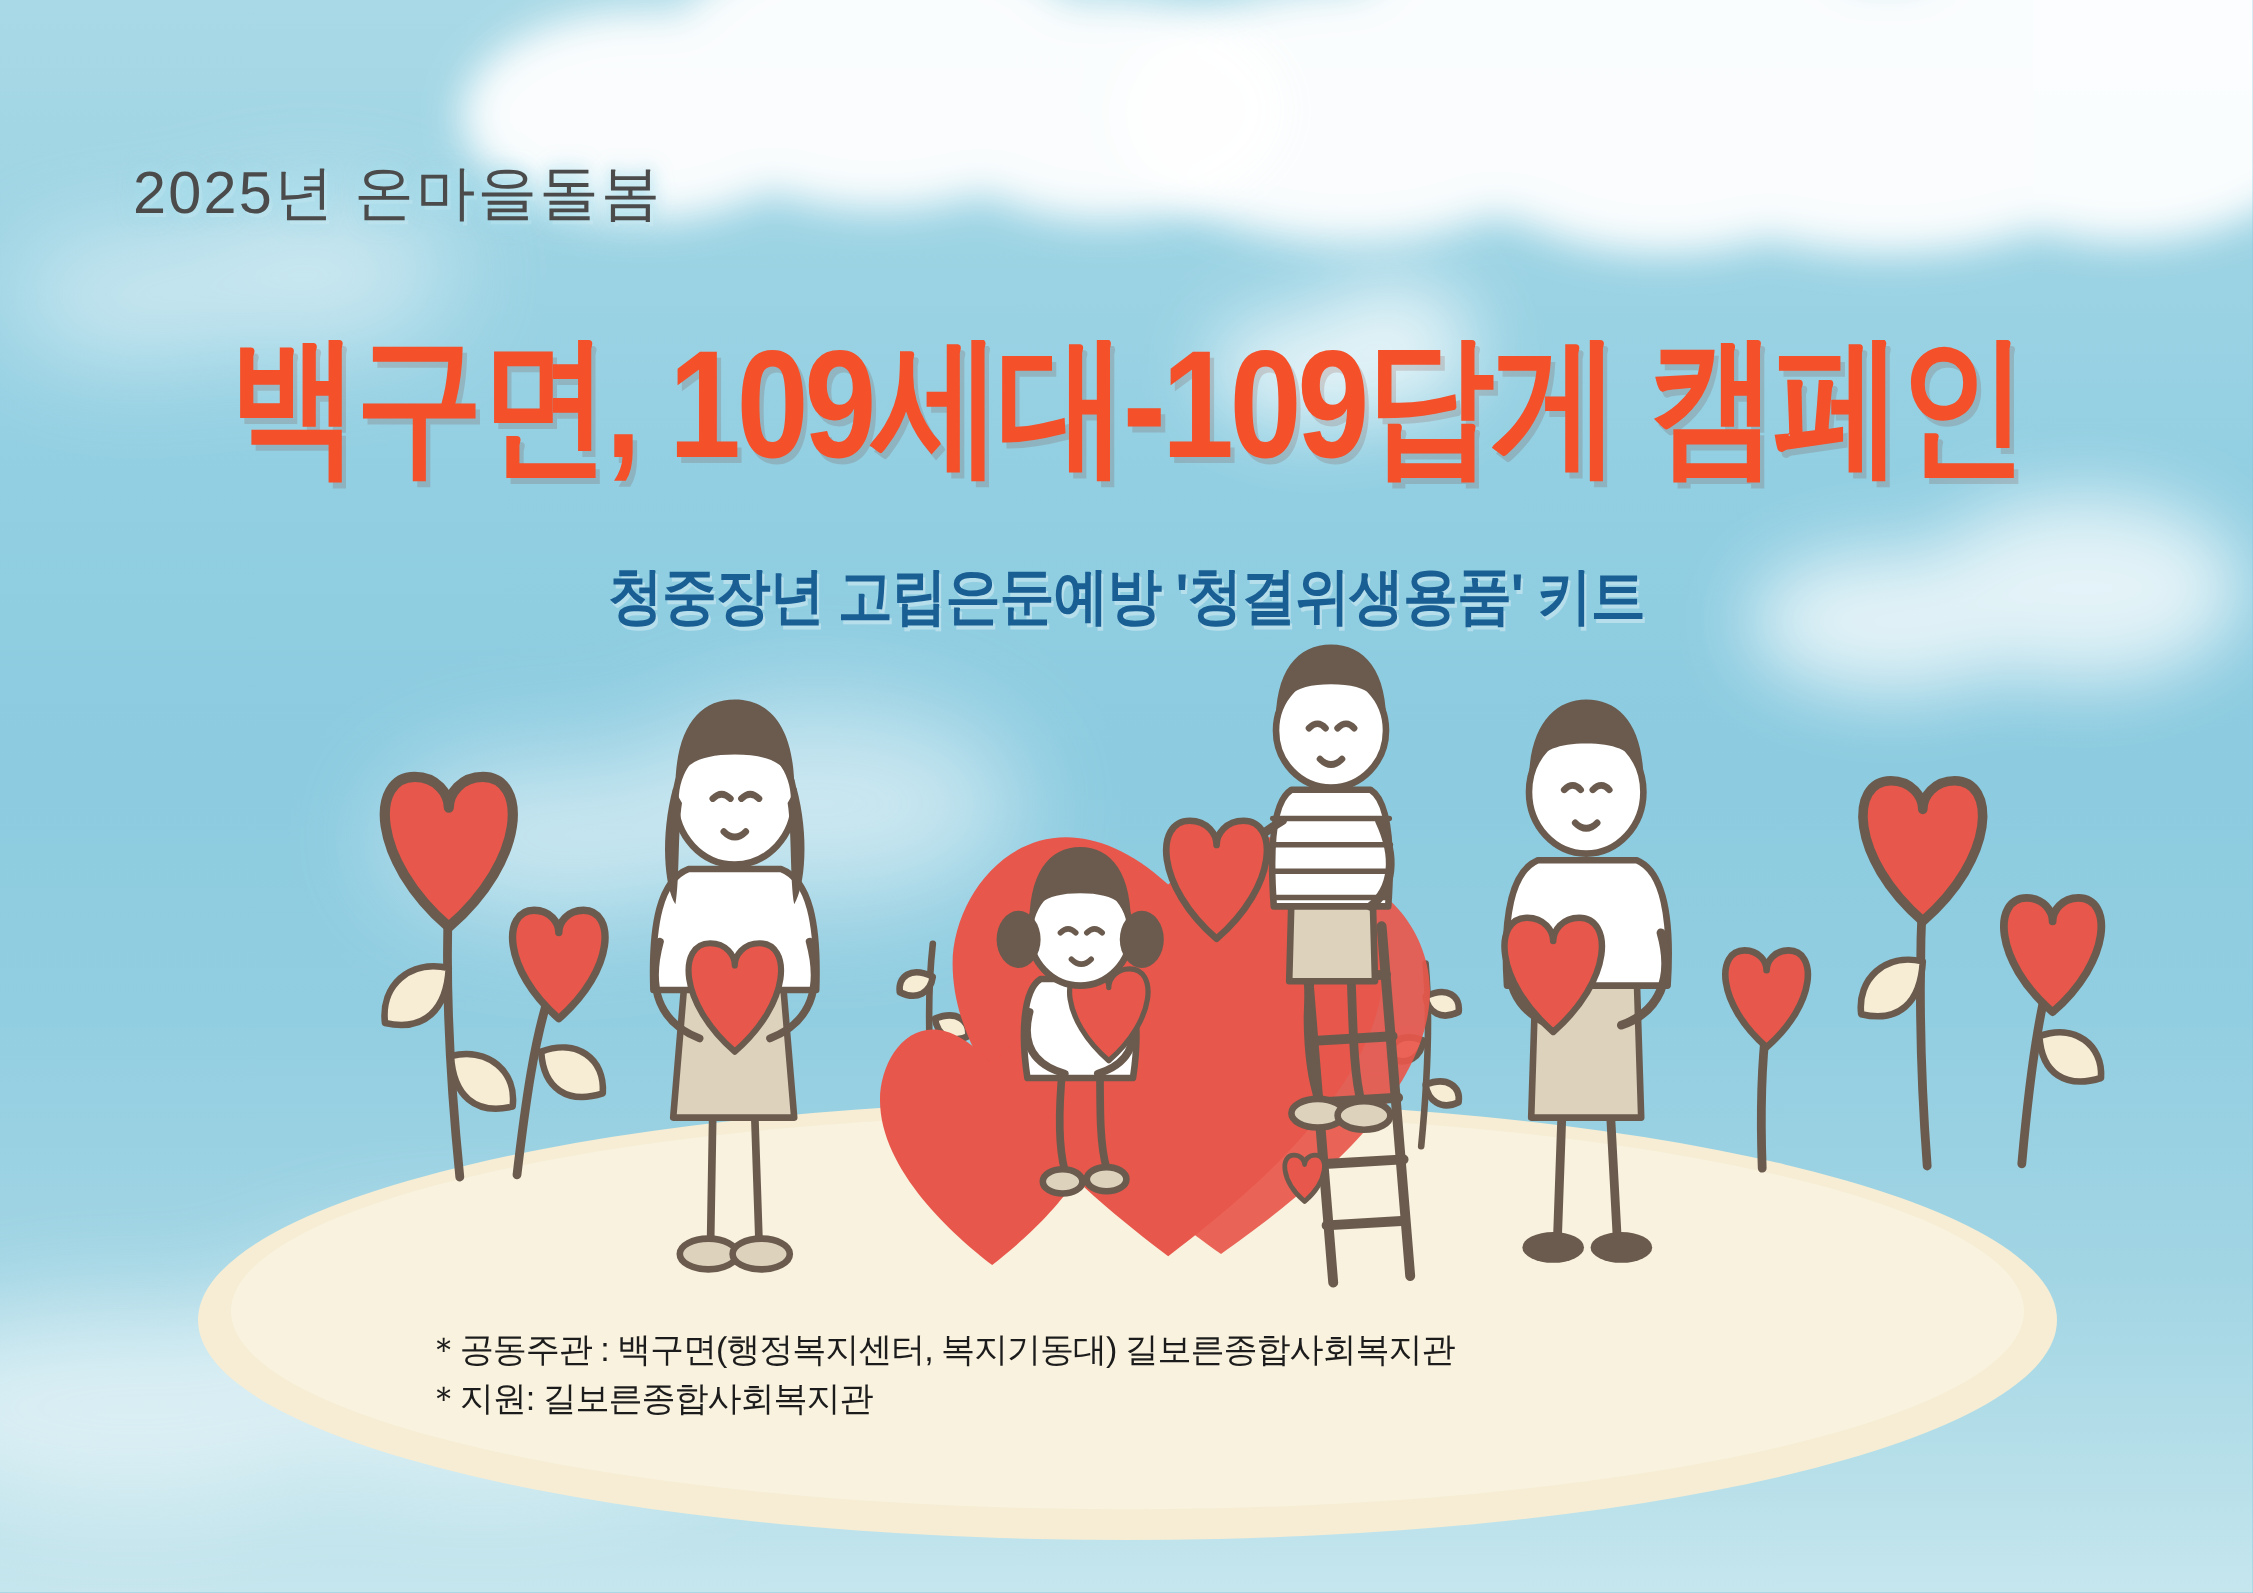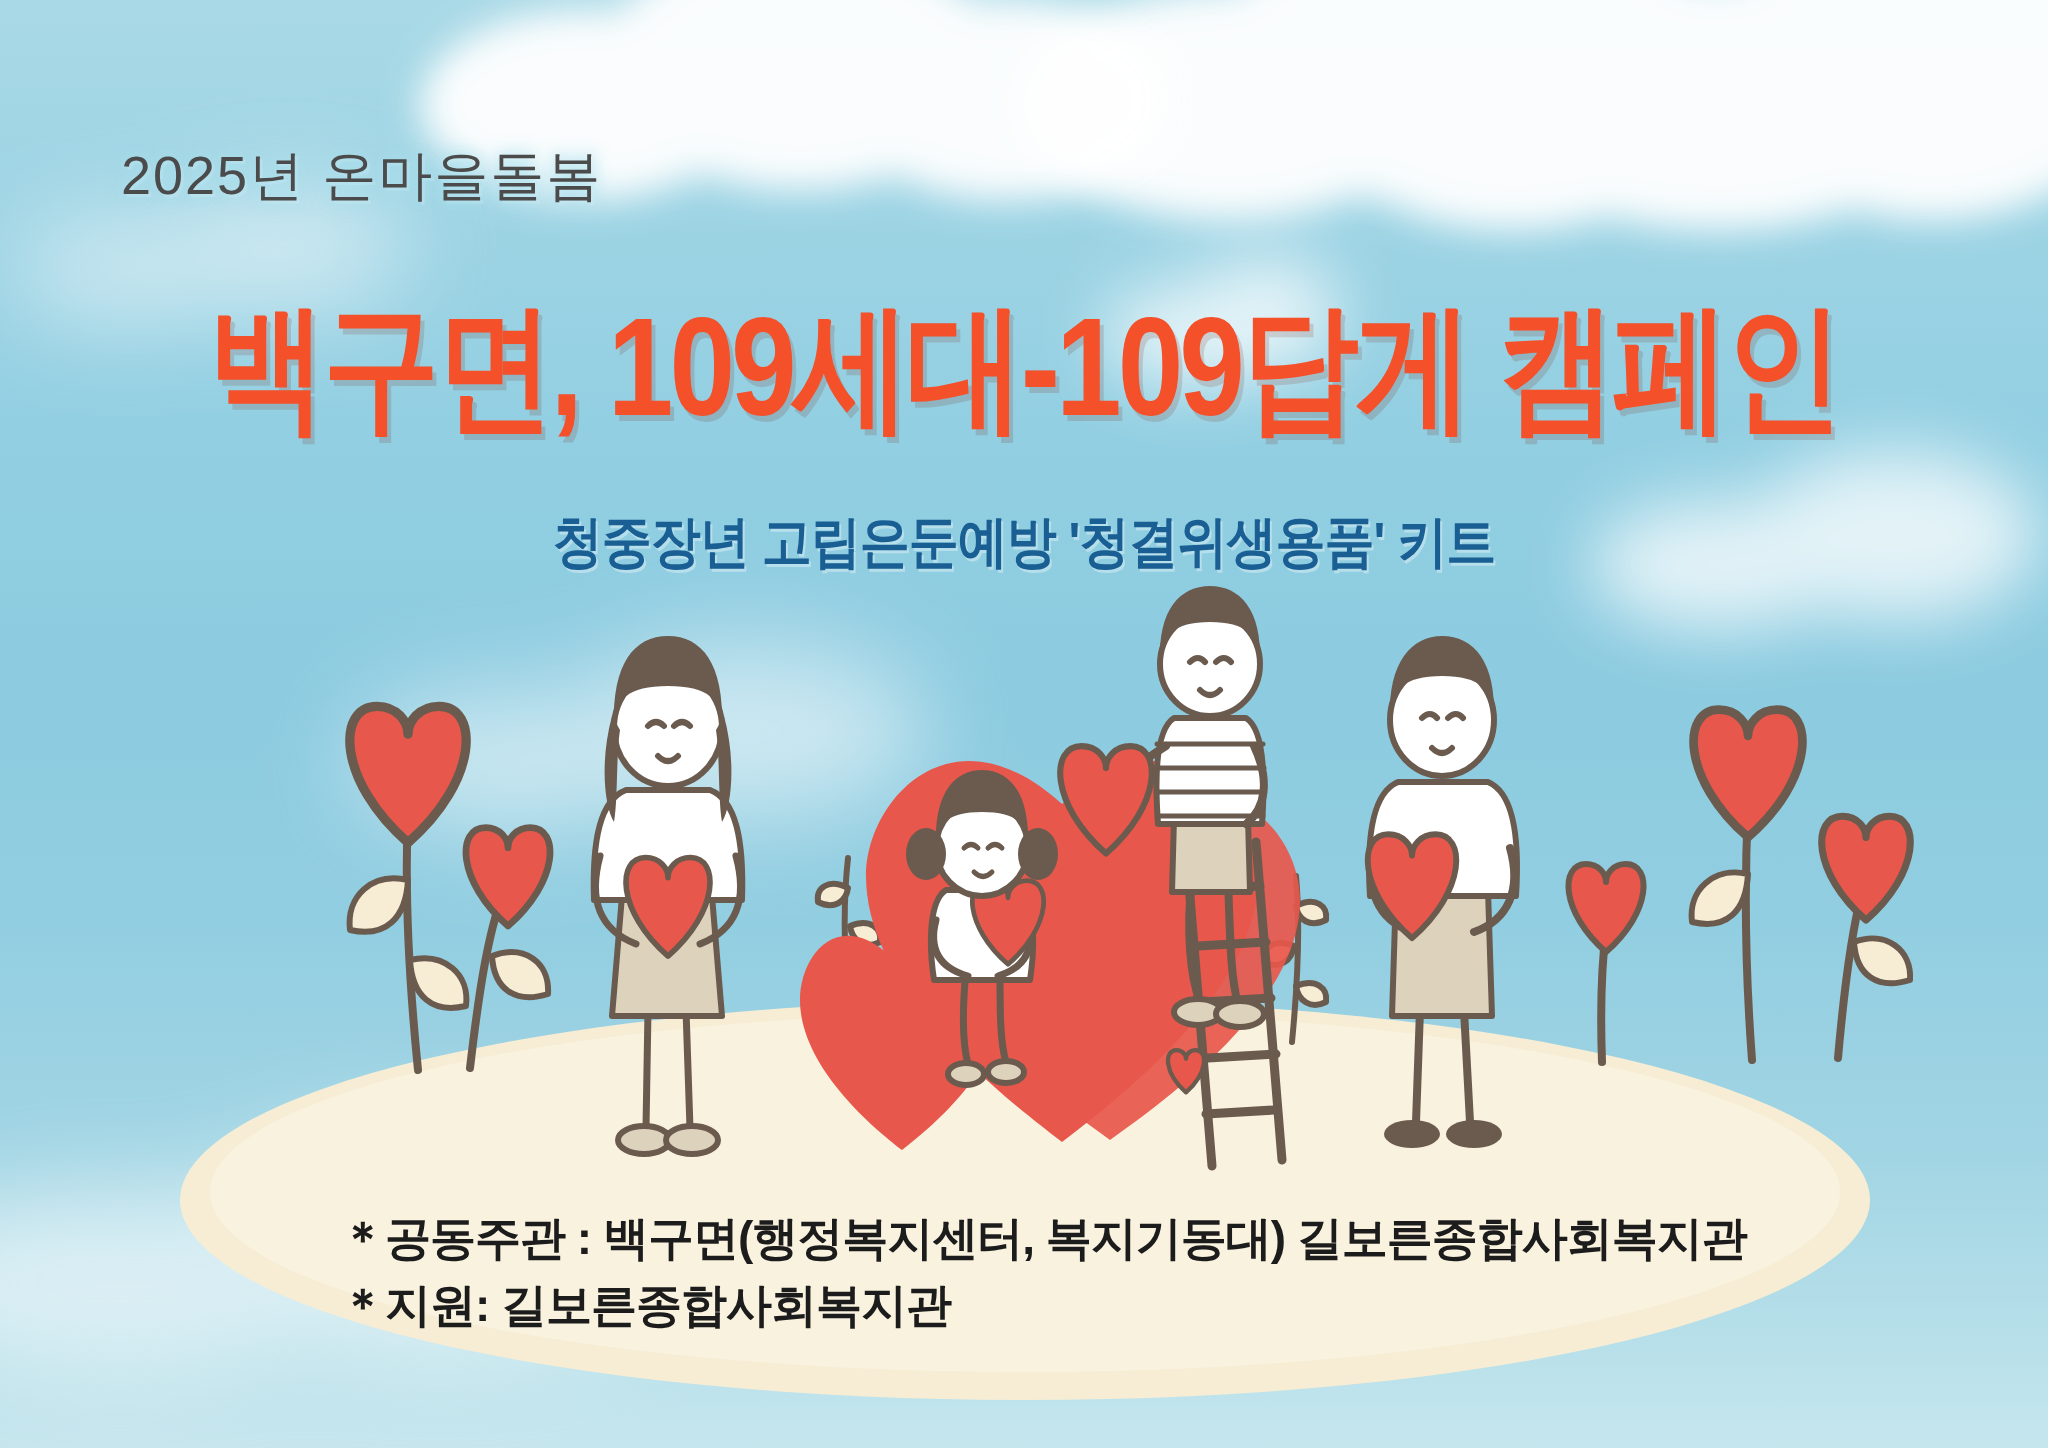--- a/index.html
+++ b/index.html
@@ -113,22 +113,22 @@
     width:1630px; height:360px;
     background:#f9f2de; border-radius:50%;
   }
 
   
   #scene{ position:absolute; left:0; top:0; width:2048px; height:1448px; }
 
   
   #footer{ position:absolute; left:340px; top:1205px; width:1500px; }
   .foot-line{
-    font-size:46px; font-weight:bold; color:#1c1c1c;
-    letter-spacing:-1px; white-space:nowrap; line-height:1.45;
+    font-size:31px; font-weight:normal; color:#1c1c1c;
+    letter-spacing:-1px; white-space:nowrap; line-height:1.45;margin-left:48px;
   }
 </style>
 </head>
 <body>
 
 <div class="poster">
 
   <div class="cloudwrap" id="cloud-top-right">
     <div class="cloud"></div>
     <div class="cloud"></div>

